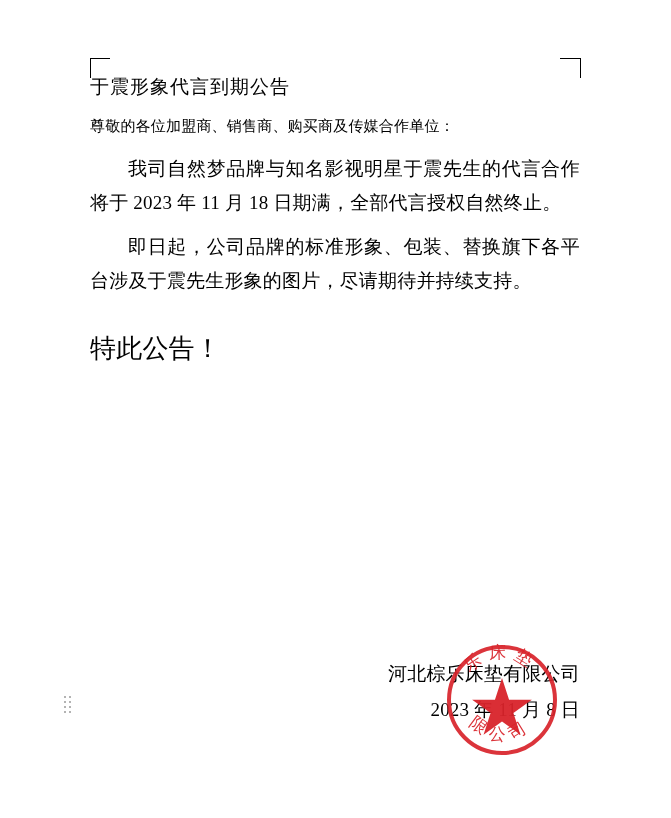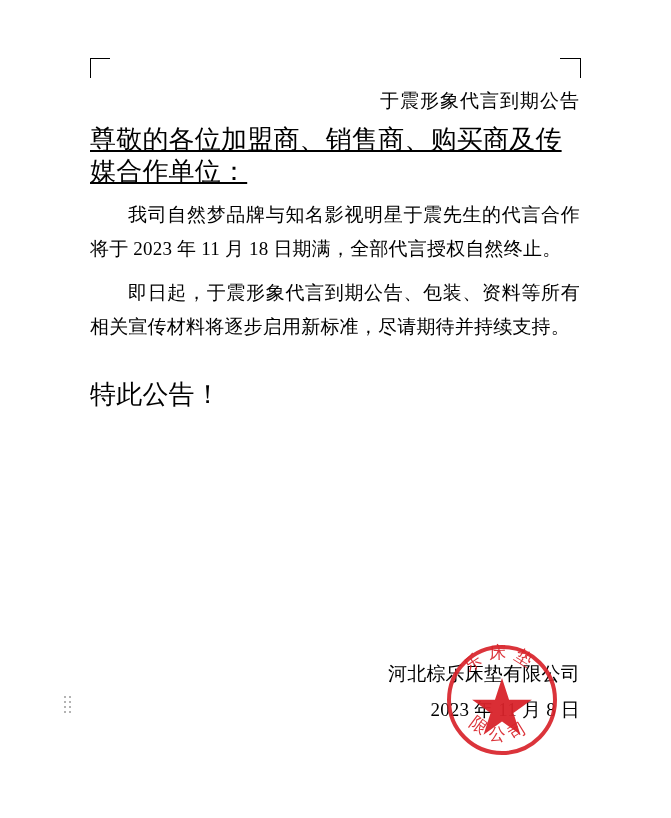--- a/index.html
+++ b/index.html
@@ -48,34 +48,33 @@
 
   
   .content {
     position: absolute;
     left: 90px;
     top: 70px;
     width: 490px;
   }
 
   .doc-title {
-    text-align: right;
+    text-align: left;
     font-size: 19px;
     line-height: 30px;
     letter-spacing: 1px;
-    margin: 16px 0 8px 0;
+    margin: 2px 0 8px 0;
     font-weight: normal;
   }
 
   .salutation {
-    font-size: 26px;
+    font-size: 15px;
     line-height: 32px;
     margin: 6px 0 2px 0;
     letter-spacing: 0.2px;
-    text-decoration: underline;
   }
 
   .para {
     font-size: 19px;
     line-height: 34px;
     text-indent: 38px;
     margin: 0 0 2px 0;
     text-align: justify;
     text-justify: inter-ideograph;
     letter-spacing: 0.2px;
@@ -155,21 +154,21 @@
 
   <div class="content">
 
     <h1 class="doc-title">于震形象代言到期公告</h1>
 
     <p class="salutation">尊敬的各位加盟商、销售商、购买商及传媒合作单位：</p>
 
     <p class="para spaced">我司自然梦品牌与知名影视明星于震先生的代言合作将于 2023 年 11 月 18 日期满，全部代言授权自然终止。</p>
 
 
-    <p class="para spaced">即日起，于震形象代言到期公告、包装、资料等所有相关宣传材料将逐步启用新标准，尽请期待并持续支持。</p>
+    <p class="para spaced">即日起，公司品牌的标准形象、包装、替换旗下各平台涉及于震先生形象的图片，尽请期待并持续支持。</p>
 
     <p class="notice-line">特此公告！</p>
 
     <div class="signature">
       <div class="sig-line">河北棕乐床垫有限公司</div>
       <div class="sig-line">2023 年 11 月 8 日</div>
     </div>
 
   </div>
 

